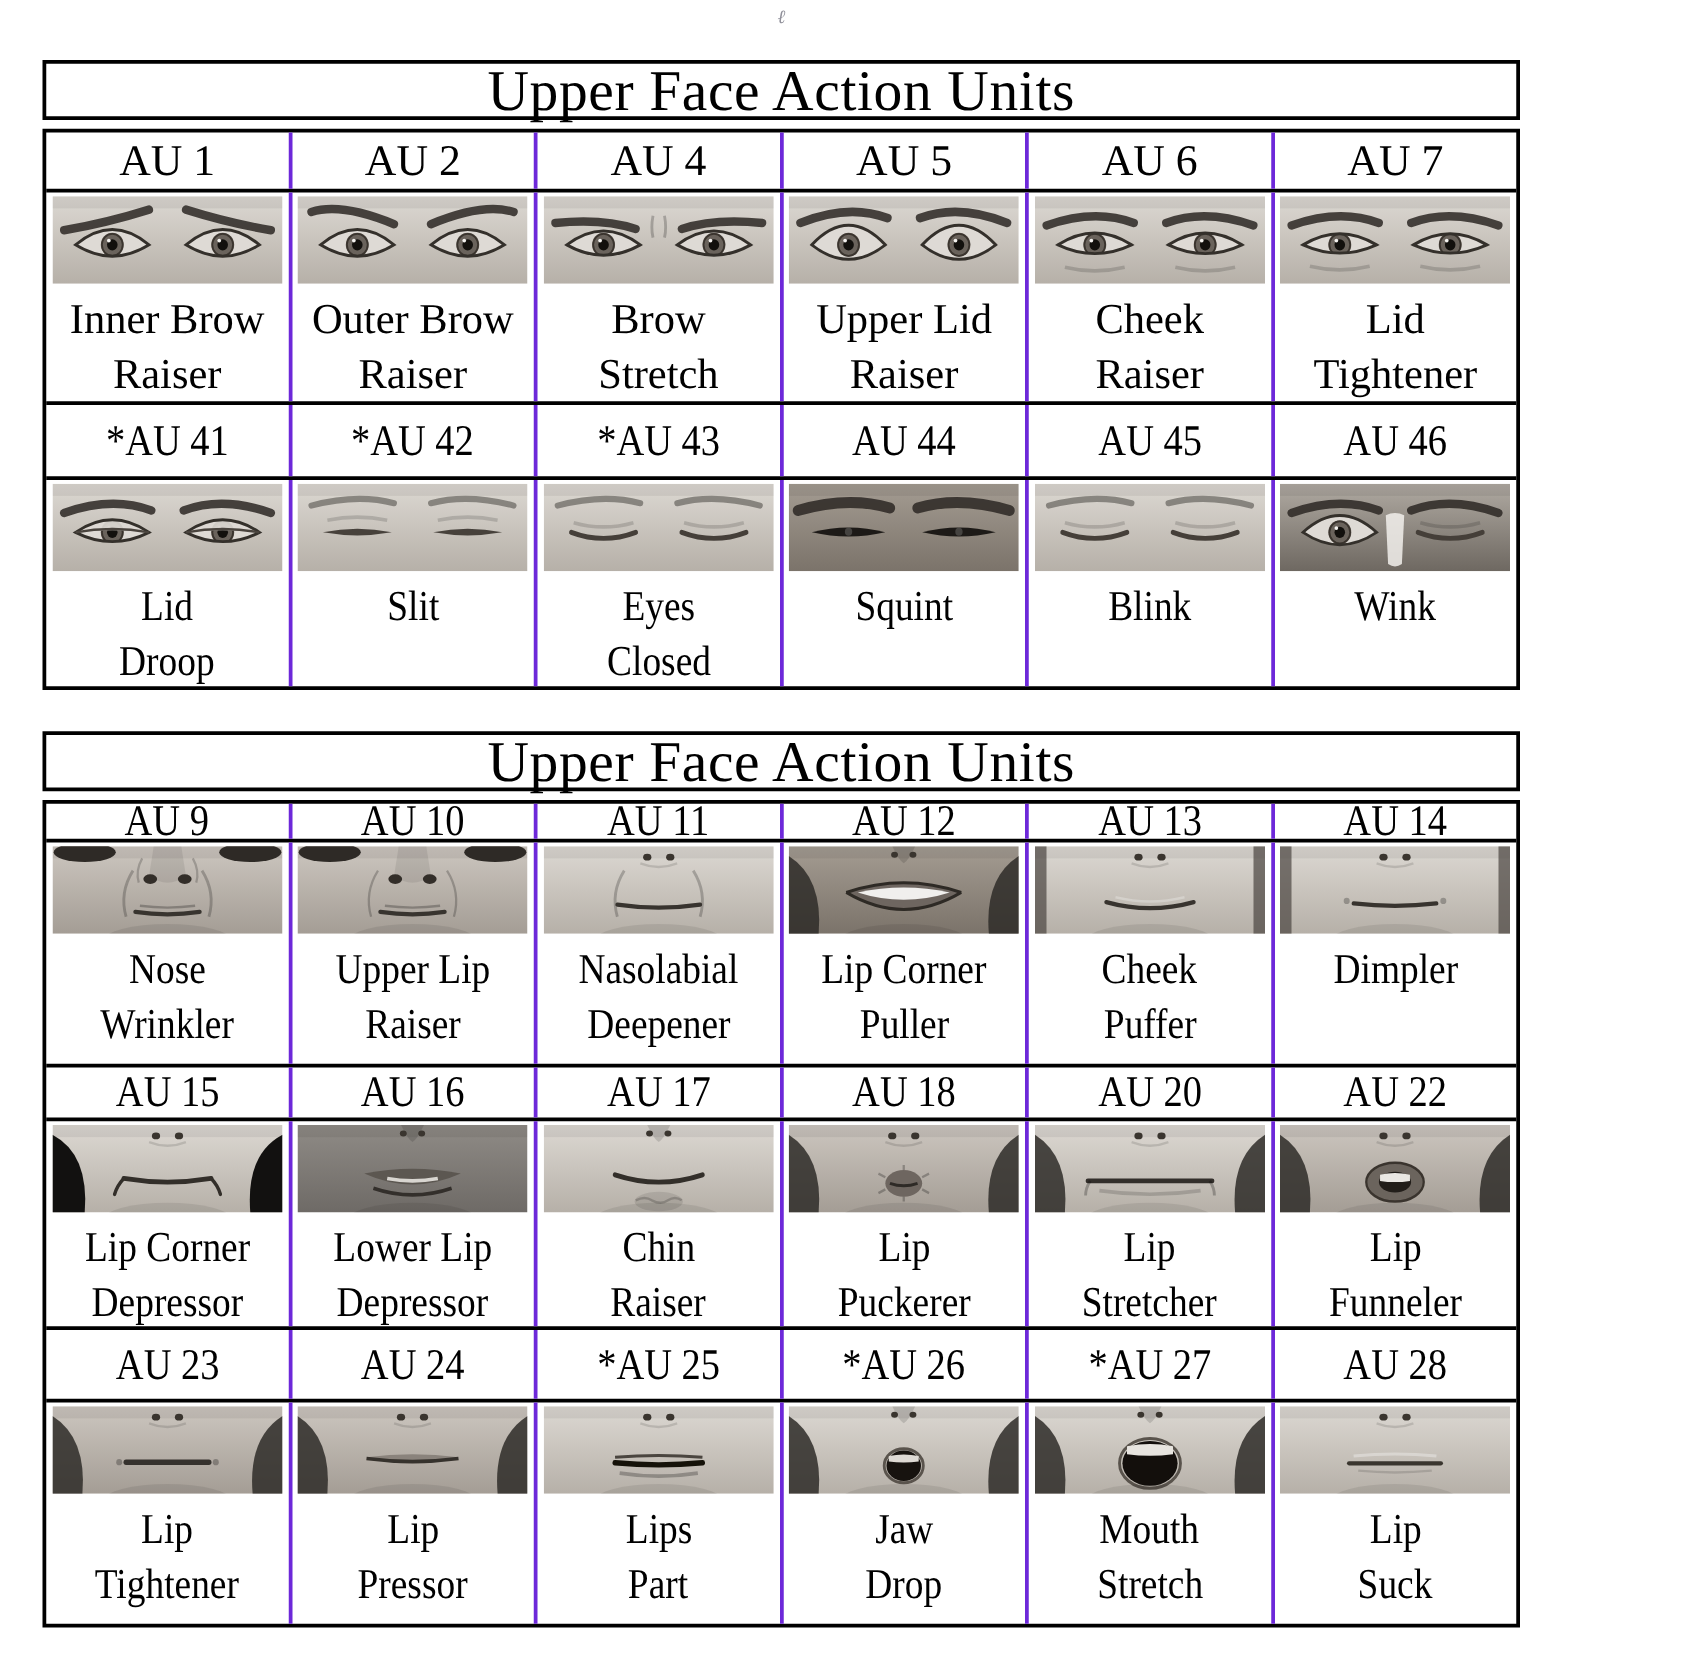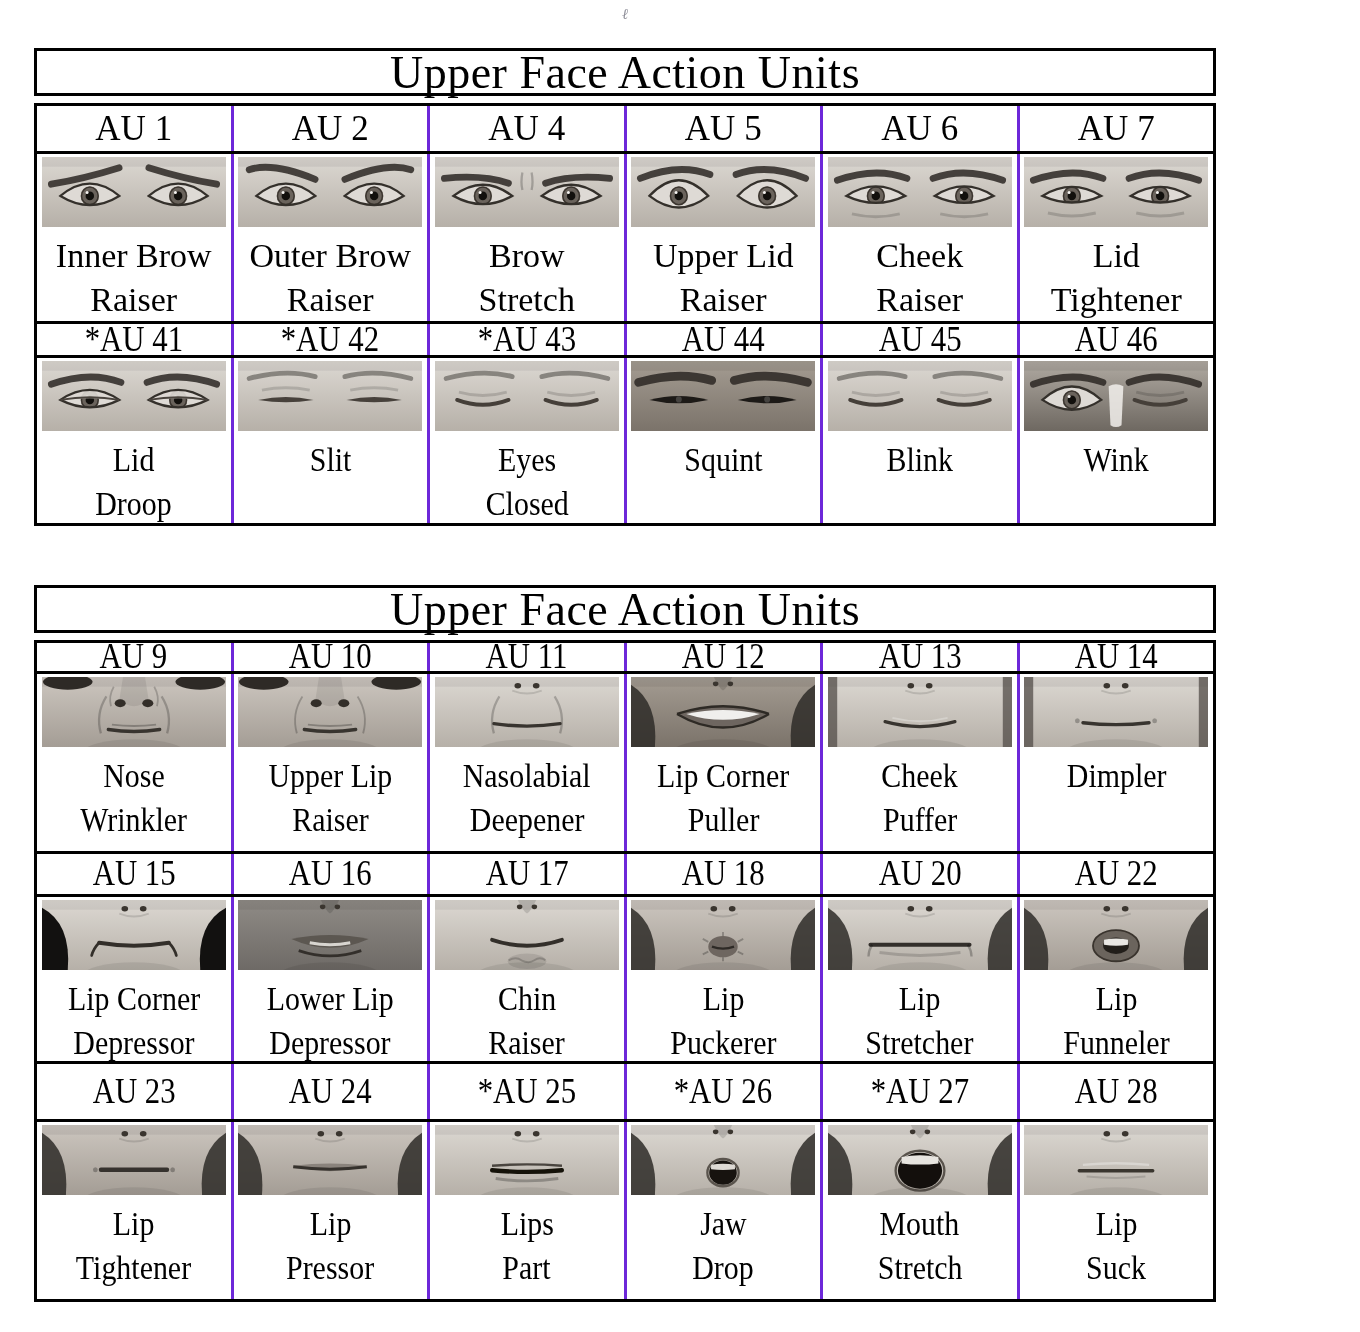--- a/index.html
+++ b/index.html
@@ -318,21 +318,21 @@
               <path d="M 116 40 Q 148 21.6 180 40 Q 148 53.6 116 40 Z" fill="none" stroke="#34302b" stroke-width="2.4"></path>
               <path d="M 122 57.6 Q 148 63.6 174 57.6" stroke="#00000028" stroke-width="3" fill="none"></path>
             </svg>
           </div>
           <div class="caption">
             <div><span>Lid</span></div>
             <div><span>Tightener</span></div>
           </div>
         </div>
       </div>
-      <div class="au-row" style="height: 34px;">
+      <div class="au-row" style="height: 60px;">
         <div class="cell label-cell">
           <span class="cond">*AU 41</span>
         </div>
         <div class="cell label-cell">
           <span class="cond">*AU 42</span>
         </div>
         <div class="cell label-cell">
           <span class="cond">*AU 43</span>
         </div>
         <div class="cell label-cell">

